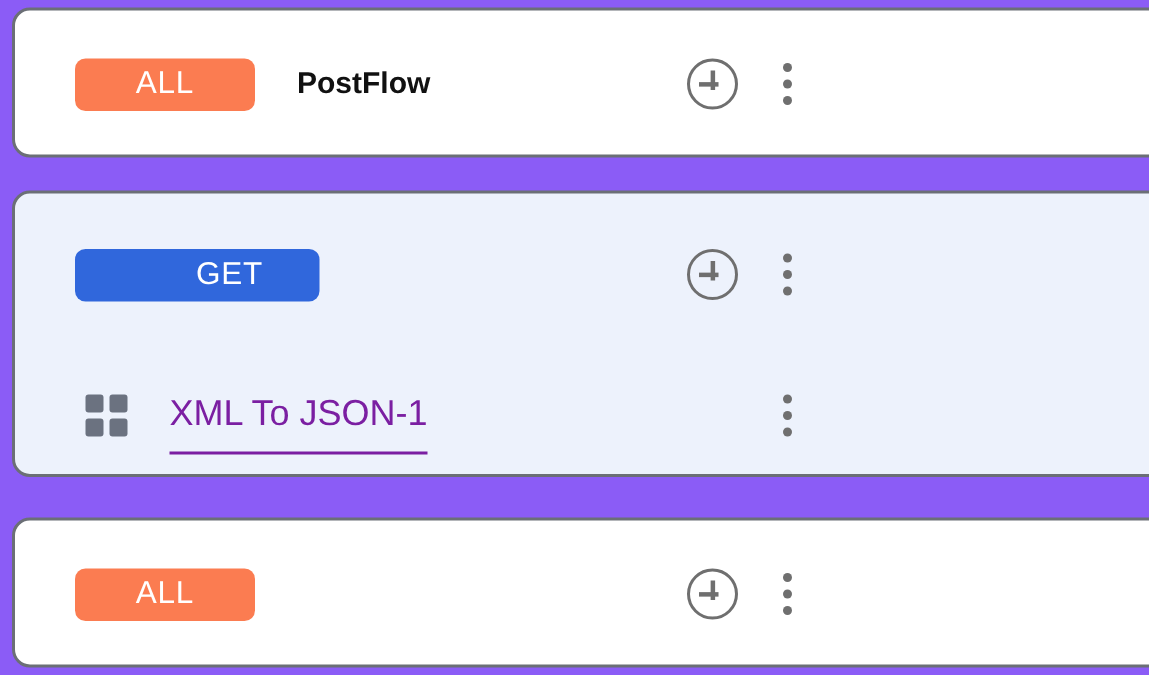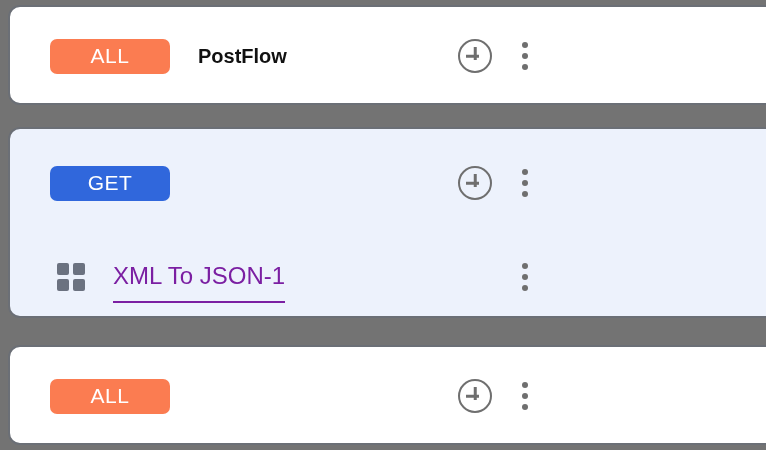--- a/index.html
+++ b/index.html
@@ -9,21 +9,21 @@
     width: 766px;
     height: 450px;
     overflow: hidden;
     font-family: "Liberation Sans", sans-serif;
   }
 
   #app {
     position: relative;
     width: 766px;
     height: 450px;
-    background: #737373;
+    background: #8b5cf6;
   }
 
   
   .flow-card {
     position: absolute;
     left: 8px;
     width: 790px;               
     box-sizing: border-box;
     border: 2px solid #6b6f76;
     border-radius: 12px;
@@ -59,21 +59,21 @@
     align-items: center;
     justify-content: center;
     color: #ffffff;
     font-size: 21px;
     font-weight: 400;
     letter-spacing: 0.5px;
     flex: 0 0 auto;
     user-select: none;
   }
   .badge-all { background: #fb7c51; }
-  .badge-get { background: #3067dc; }
+  .badge-get { background: #3067dc; padding-left: 43px; }
 
   
   .flow-title {
     margin-left: 28px;
     font-size: 20px;
     font-weight: bold;
     color: #111111;
     white-space: nowrap;
   }
 

